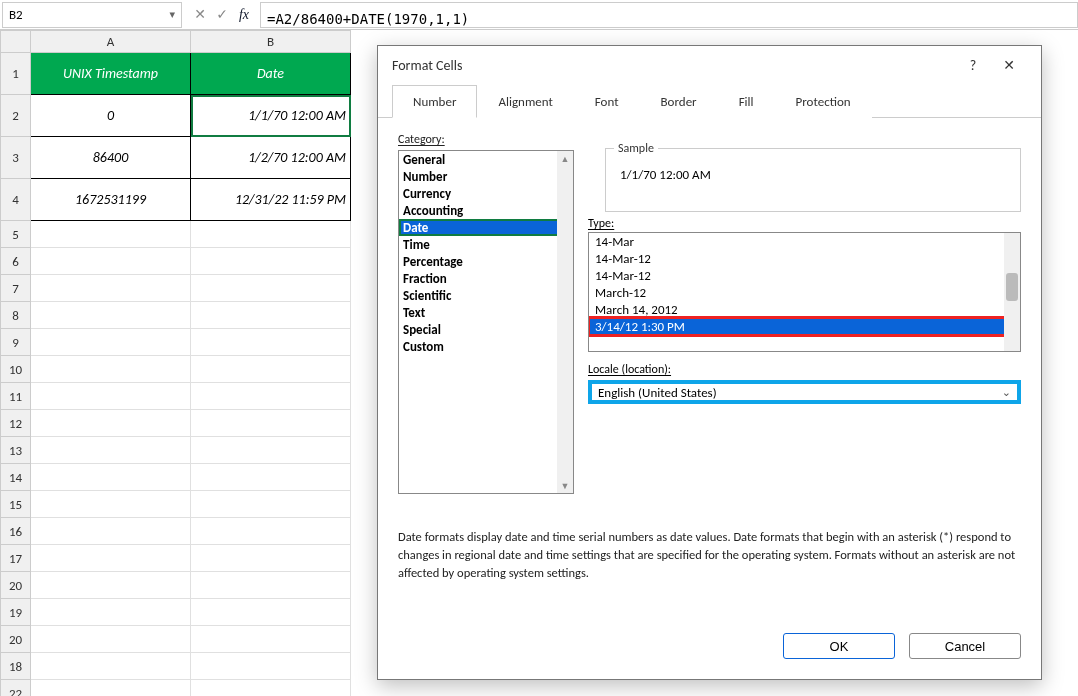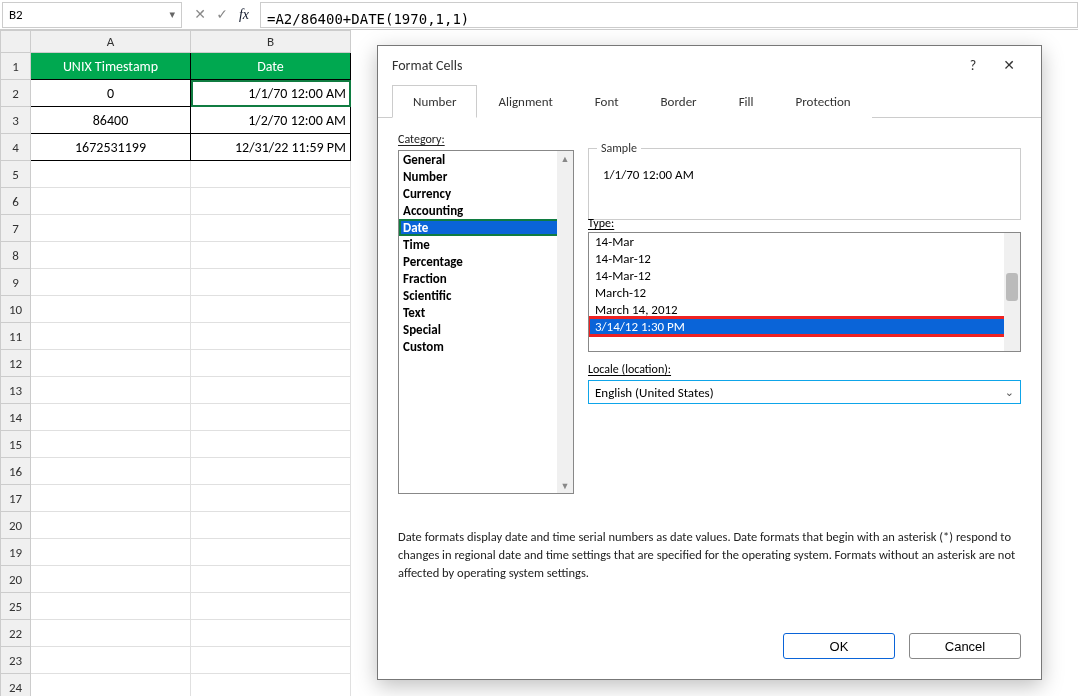--- a/index.html
+++ b/index.html
@@ -14,21 +14,21 @@
 .fb-icon { width:20px; height:20px; display:flex; align-items:center; justify-content:center; font-size:14px; color:#888;}
 .fb-fx { font-style: italic; font-family: "Times New Roman", serif; color:#0f172a; }
 .formula-input { flex:1; height:26px; border:1px solid #ccc; padding:0 6px; display:flex; align-items:flex-end; font-family: Consolas, monospace; font-size:14px; }
 
 
 .sheet { position:absolute; top:30px; left:0; width:1078px; }
 .sheet table { border-collapse: collapse; }
 .colhead { background:#f0f0f0; border:1px solid #ccc; text-align:center; height:22px; font-size:13px; color:#333;}
 .rowhead { background:#f0f0f0; border:1px solid #ccc; text-align:center; width:30px; font-size:13px; color:#333;}
 .corner { background:#f0f0f0; border:1px solid #ccc; width:30px; height:22px;}
-.cell { border:1px solid #e0e0e0; height:27px; padding:4px 4px; }
+.cell { border:1px solid #e0e0e0; height:27px; padding:12px 4px;font-style:italic; }
 .colA { width:160px; }
 .colB { width:160px; }
 
 .hdr { background:#00a850; color:#fff; text-align:center; border:1px solid #000; font-size:14px;}
 .dcell { border:1px solid #000; text-align:center; font-size:14px;}
 .dcell.r { text-align:right; }
 
 .sel { outline:2px solid #107c41; outline-offset:-2px;}
 
 
@@ -40,33 +40,33 @@
 .tab { padding:8px 20px; font-size:13px; color:#333; border:1px solid transparent; border-bottom:none; position:relative; top:1px; background:#fff;}
 .tab.active { border-color:#ccc; border-bottom:1px solid #fff; }
 .dlg-body { flex:1; padding:14px 20px; position:relative;}
 .cat-label { font-size:12px; color:#222; margin-bottom:2px; text-decoration:underline; text-decoration-color:#222; text-underline-offset:2px;}
 .cat-box { position:absolute; top:32px; left:20px; width:176px; height:344px; border:1px solid #888; background:#fff; overflow:hidden;}
 .cat-item { padding:1px 4px; font-size:13px; cursor:default;font-weight:bold;}
 .cat-item.sel { background:#0a64d8; color:#fff;}
 .cat-scroll { position:absolute; right:0; top:0; bottom:0; width:16px; background:#f0f0f0; display:flex; flex-direction:column; justify-content:space-between; align-items:center;}
 .cat-scroll .arr { font-size:9px; color:#888; padding:2px 0;}
 
-.sample-box { position:absolute; top:30px; left:210px; right:20px; height:72px; border:1px solid #ccc; padding:18px 10px 8px 14px;}
+.sample-box { position:absolute; top:30px; left:227px; right:20px; height:64px; border:1px solid #ccc; padding:18px 10px 8px 14px;}
 .sample-lbl { position:absolute; top:-8px; left:8px; background:#fff; padding:0 4px; font-size:12px; color:#333;}
 .sample-val { font-size:13px;}
 
 .type-lbl { position:absolute; top:98px; left:210px; font-size:12px; text-decoration:underline; text-underline-offset:2px;}
 .type-box { position:absolute; top:114px; left:210px; right:20px; height:120px; border:1px solid #888; background:#fff; overflow:hidden;}
 .type-item { padding:0 6px; font-size:13px; line-height:17px; cursor:default;}
 .type-item.sel { background:#0a64d8; color:#fff; outline:3px solid #e22; outline-offset:-1px;}
 .type-scroll { position:absolute; right:0; top:0; bottom:0; width:16px; background:#f0f0f0;}
 .type-scroll .thumb { position:absolute; left:2px; right:2px; top:40px; height:28px; background:#bbb; border-radius:3px;}
 
 .locale-lbl { position:absolute; top:244px; left:210px; font-size:12px; text-decoration:underline; text-underline-offset:2px;}
-.locale-sel { position:absolute; top:262px; left:210px; right:20px; height:24px; border:1px solid #0ea5e9; background:#fff; display:flex; align-items:center; padding:0 6px; font-size:13px;}
+.locale-sel { position:absolute; top:262px; left:210px; right:20px; height:24px; border:4px solid #0ea5e9; background:#fff; display:flex; align-items:center; padding:0 6px; font-size:13px;}
 .locale-sel .chev { margin-left:auto; font-size:11px; color:#555;}
 
 .desc { position:absolute; top:410px; left:20px; right:20px; font-size:12.5px; color:#222; line-height:18px;}
 
 .dlg-foot { height:56px; border-top:0; display:flex; align-items:center; justify-content:flex-end; gap:14px; padding:0 20px 10px 0;}
 .btn { width:112px; height:26px; border:1px solid #888; background:#fff; font-size:13px; border-radius:3px;}
 .btn.primary { border-color:#0a64d8;}
 </style>
 </head>
 <body>
@@ -188,21 +188,21 @@
           <td class="rowhead">19</td>
           <td class="cell colA"></td>
           <td class="cell colB"></td>
         </tr>
   <tr>
           <td class="rowhead">20</td>
           <td class="cell colA"></td>
           <td class="cell colB"></td>
         </tr>
   <tr>
-          <td class="rowhead">25</td>
+          <td class="rowhead">18</td>
           <td class="cell colA"></td>
           <td class="cell colB"></td>
         </tr>
   <tr>
           <td class="rowhead">22</td>
           <td class="cell colA"></td>
           <td class="cell colB"></td>
         </tr>
   <tr>
           <td class="rowhead">23</td>

